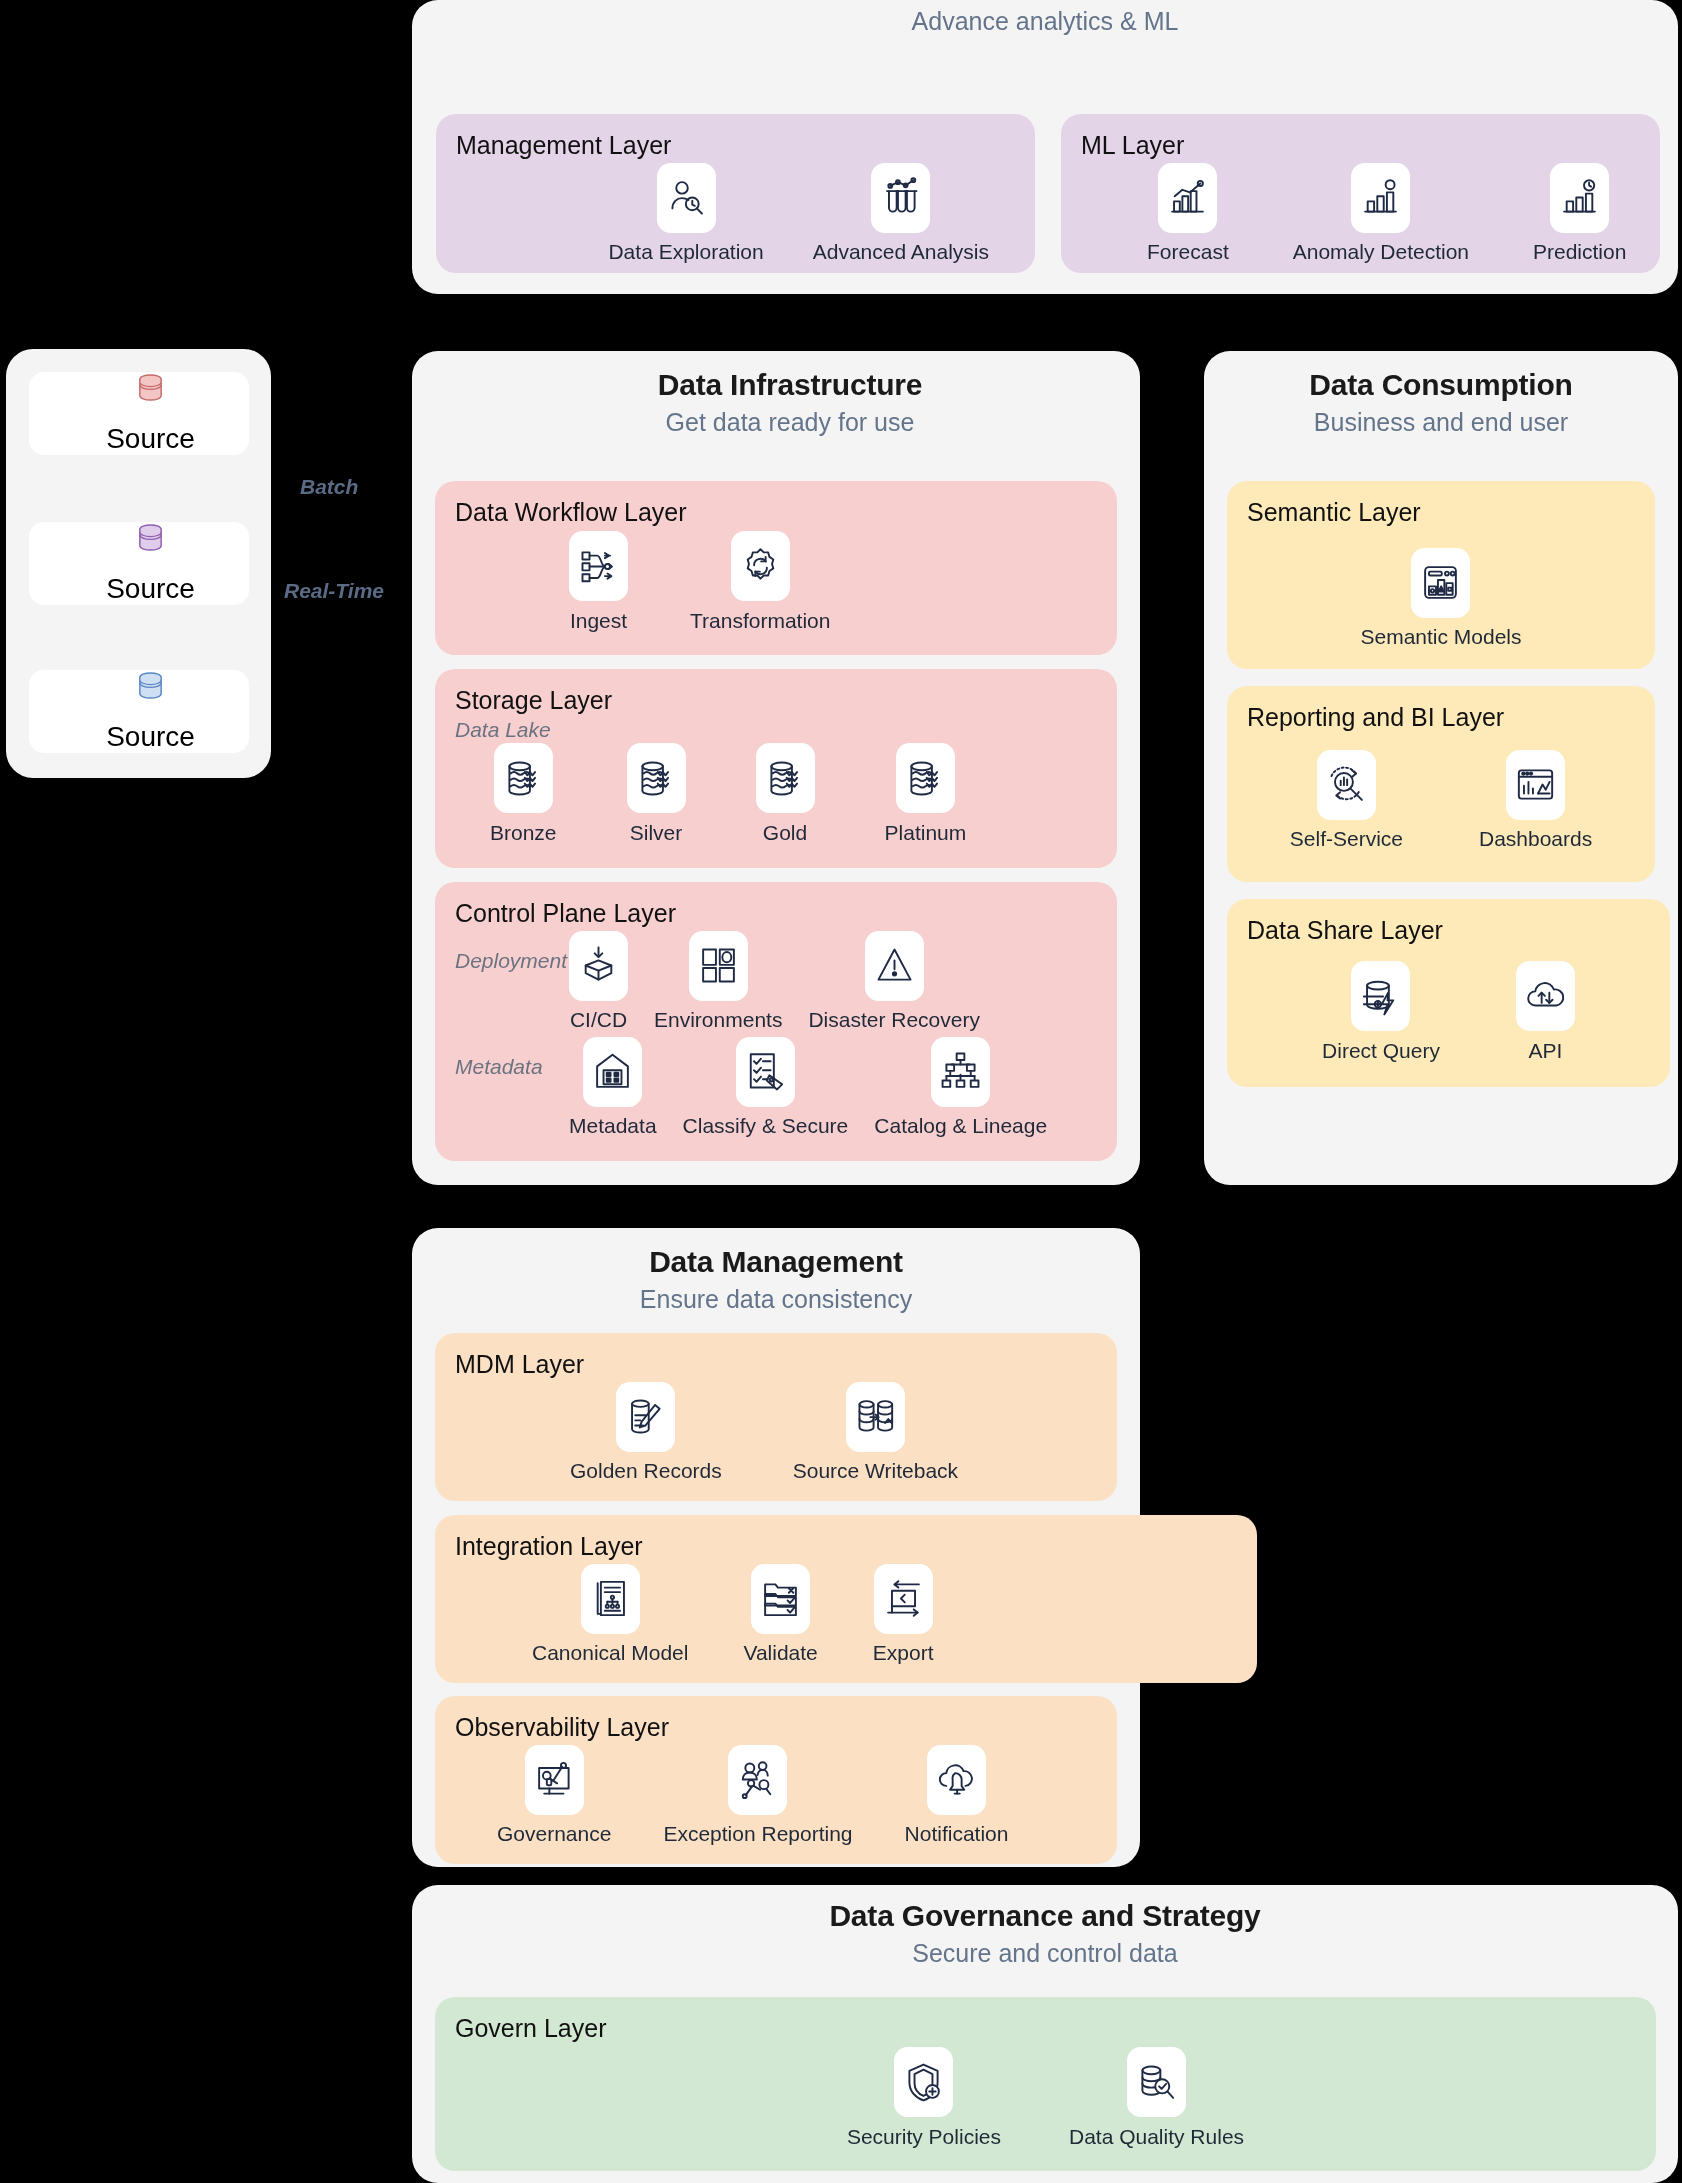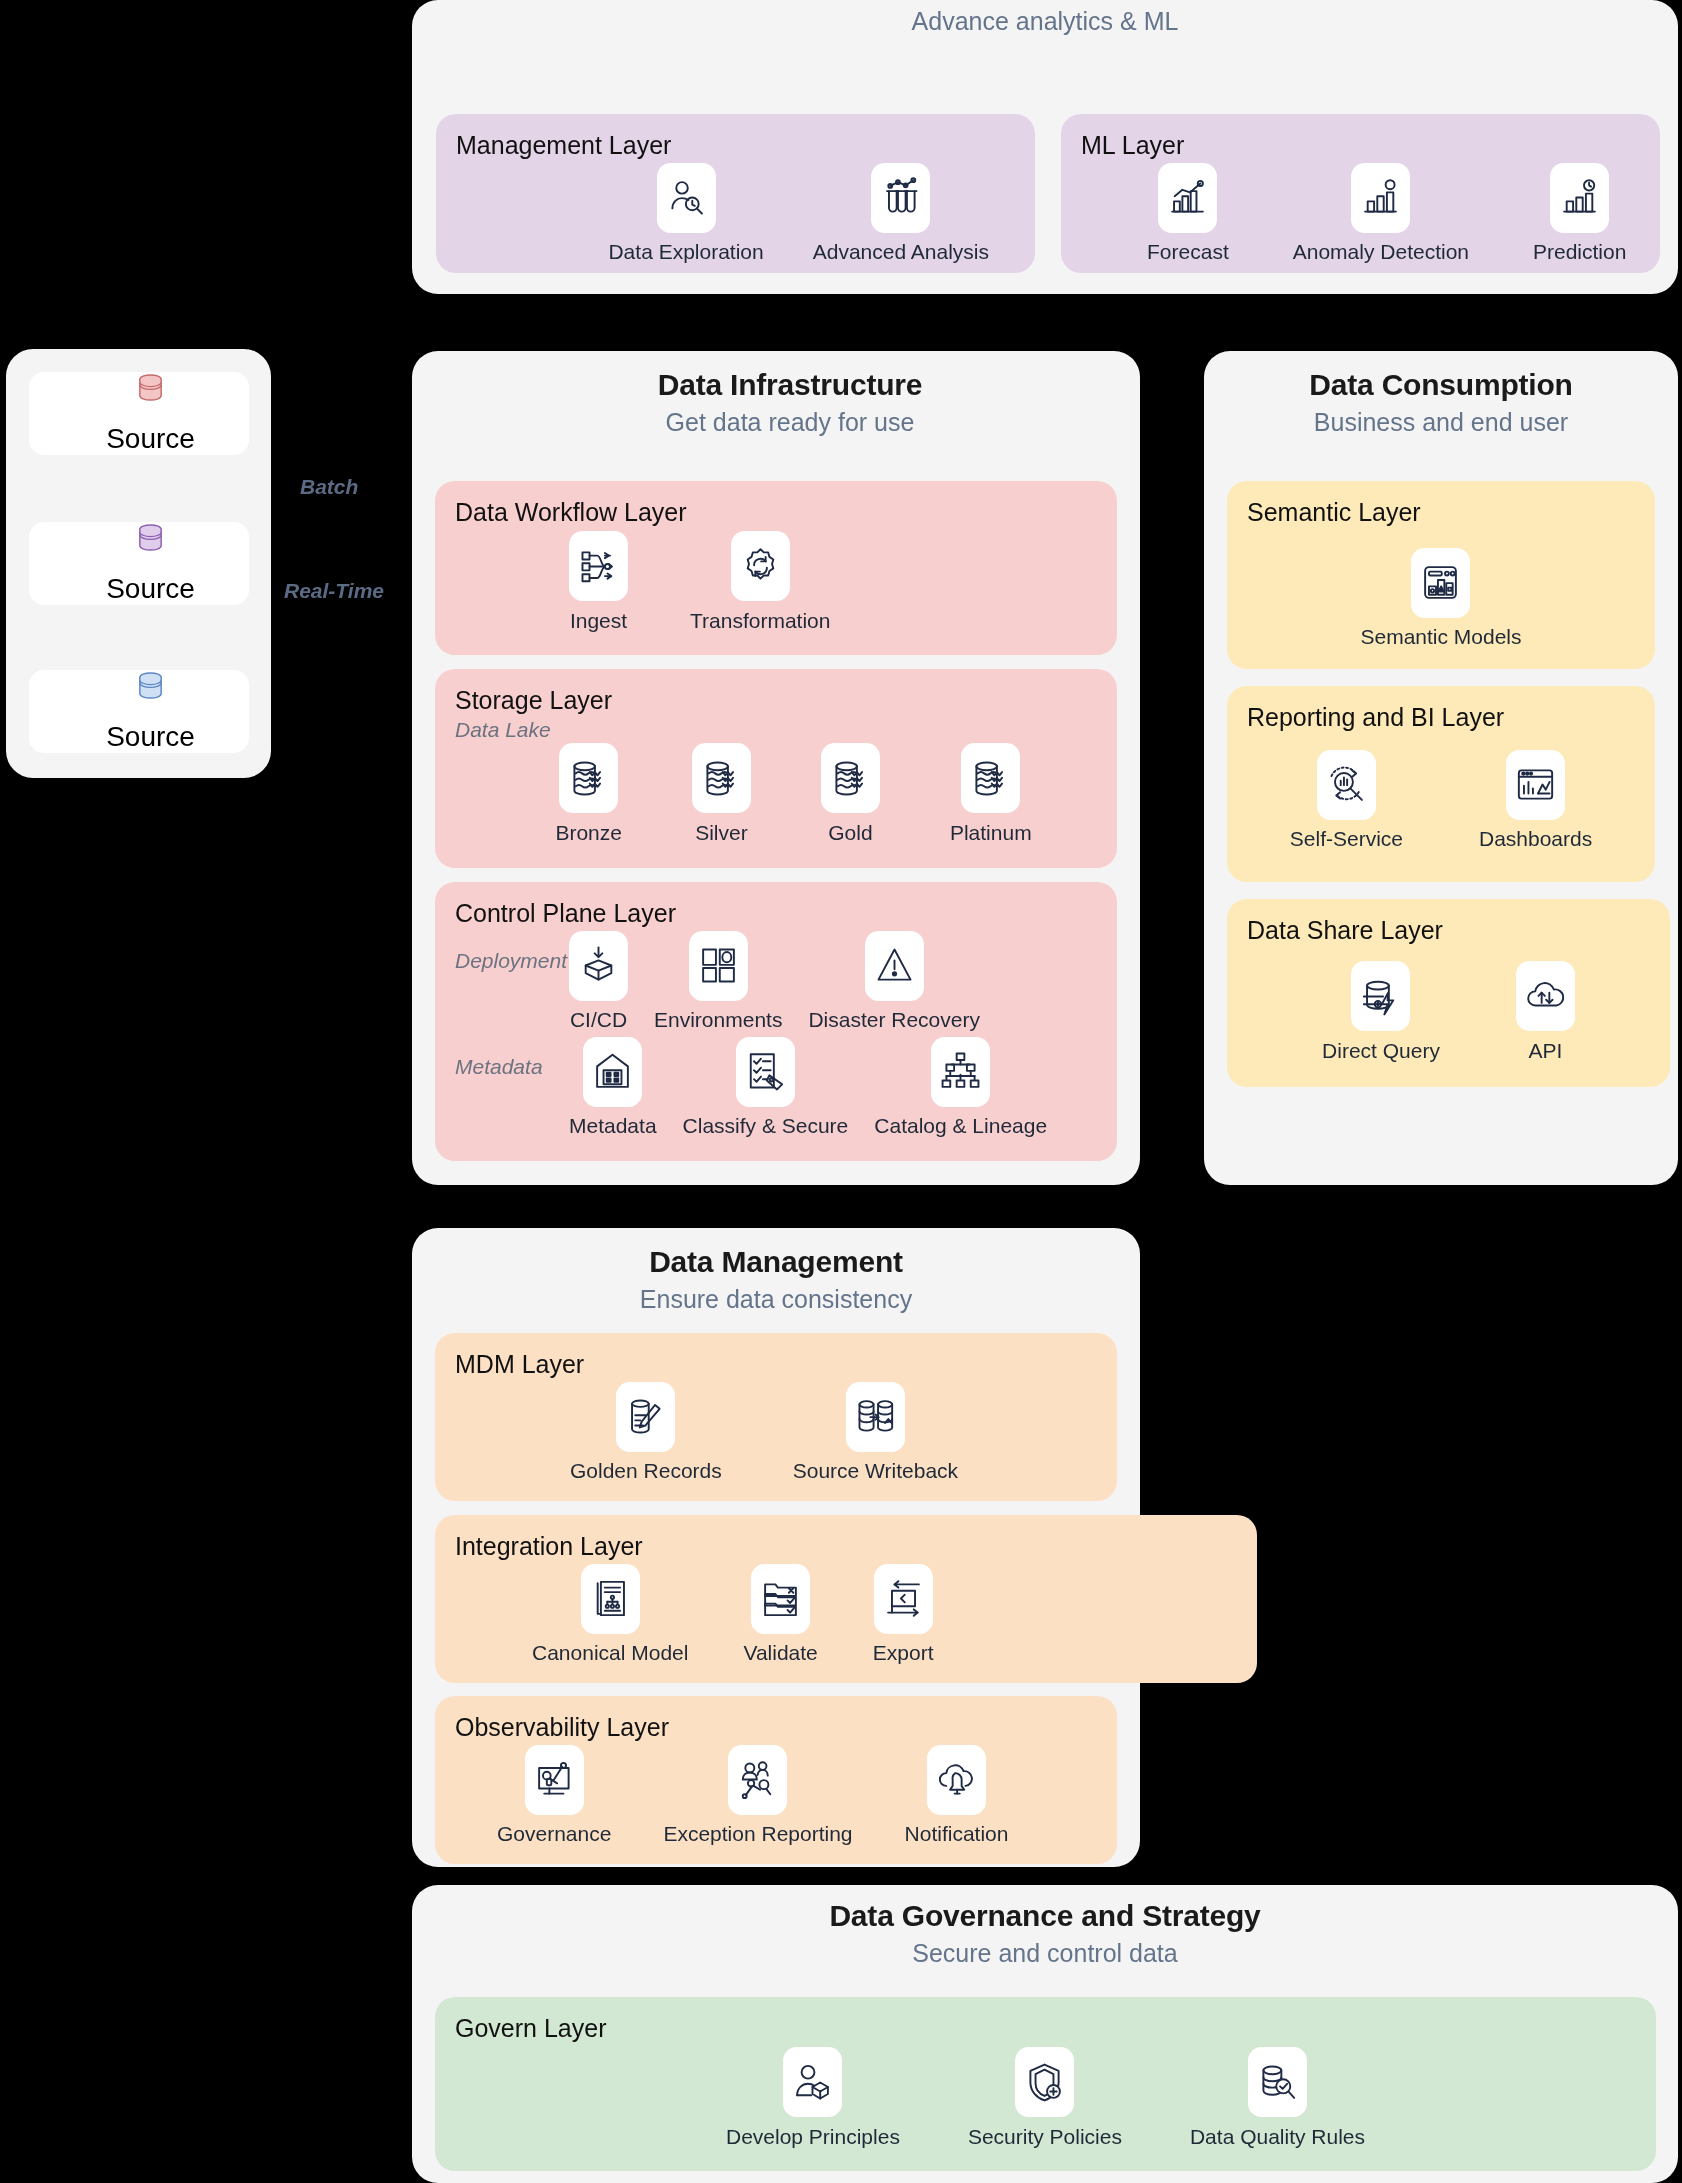--- a/index.html
+++ b/index.html
@@ -278,21 +278,21 @@
             </svg>
           </div>
           <div class="item-label">Transformation</div>
         </div>
       </div>
     </div>
 
     <div class="layer lay-pink" id="lay-storage">
       <div class="layer-title">Storage Layer</div>
       <div class="layer-sublabel">Data Lake</div>
-      <div class="items" style="gap:70px; margin-top:1.5px; padding-left:35px;justify-content:center;">
+      <div class="items" style="gap:70px; margin-top:1.5px; padding-left:35px;">
         <div class="item">
           <div class="tile">
             <svg viewBox="0 0 64 64" fill="none" stroke="#1f2a44" stroke-width="3" stroke-linecap="round" stroke-linejoin="round">
               <ellipse cx="26" cy="13" rx="16" ry="6"></ellipse>
               <path d="M10 13 v38 a16 6 0 0 0 32 0 V13"></path>
               <path d="M12 24 q5 -4 10 0 t10 0 t10 0"></path>
               <path d="M12 34 q5 -4 10 0 t10 0 t10 0"></path>
               <path d="M12 44 q5 -4 10 0 t10 0 t10 0"></path>
               <path d="M34 22 l4 5 l4 -5 l4 5 l4 -5" stroke-width="3"></path>
               <path d="M34 31 l4 5 l4 -5 l4 5 l4 -5" stroke-width="3"></path>
@@ -695,33 +695,20 @@
   <div class="panel" id="panel-governance">
     <div class="panel-title">Data Governance and Strategy</div>
     <div class="panel-sub">Secure and control data</div>
 
     <div class="layer lay-green" id="lay-govern">
       <div class="layer-title">Govern Layer</div>
       <div class="items" style="justify-content:center; gap:68px; margin-top:4.5px;">
         <div class="item">
           <div class="tile">
             <svg viewBox="0 0 64 64" fill="none" stroke="#1f2a44" stroke-width="3" stroke-linecap="round" stroke-linejoin="round">
-              <circle cx="25" cy="16" r="10"></circle>
-              <path d="M8 52 c0-11 8-18 17-18 c4 0 7 1 10 3"></path>
-              <path d="M8 52 h22"></path>
-              <path d="M44 32 L56 39 L44 46 L32 39 Z"></path>
-              <path d="M32 39 v11 l12 7 l12 -7 V39"></path>
-              <path d="M44 46 v11"></path>
-            </svg>
-          </div>
-          <div class="item-label">Develop Principles</div>
-        </div>
-        <div class="item">
-          <div class="tile">
-            <svg viewBox="0 0 64 64" fill="none" stroke="#1f2a44" stroke-width="3" stroke-linecap="round" stroke-linejoin="round">
               <path d="M32 4 L54 14 v18 c0 14 -10 24 -22 28 C20 56 10 46 10 32 V14 Z"></path>
               <path d="M32 12 L46 19 v14 c0 10 -7 17 -14 20 c-7 -3 -14 -10 -14 -20 V19 Z"></path>
               <circle cx="46" cy="46" r="10" fill="#fff"></circle>
               <path d="M46 41 v10 M41 46 h10"></path>
             </svg>
           </div>
           <div class="item-label">Security Policies</div>
         </div>
         <div class="item">
           <div class="tile">

